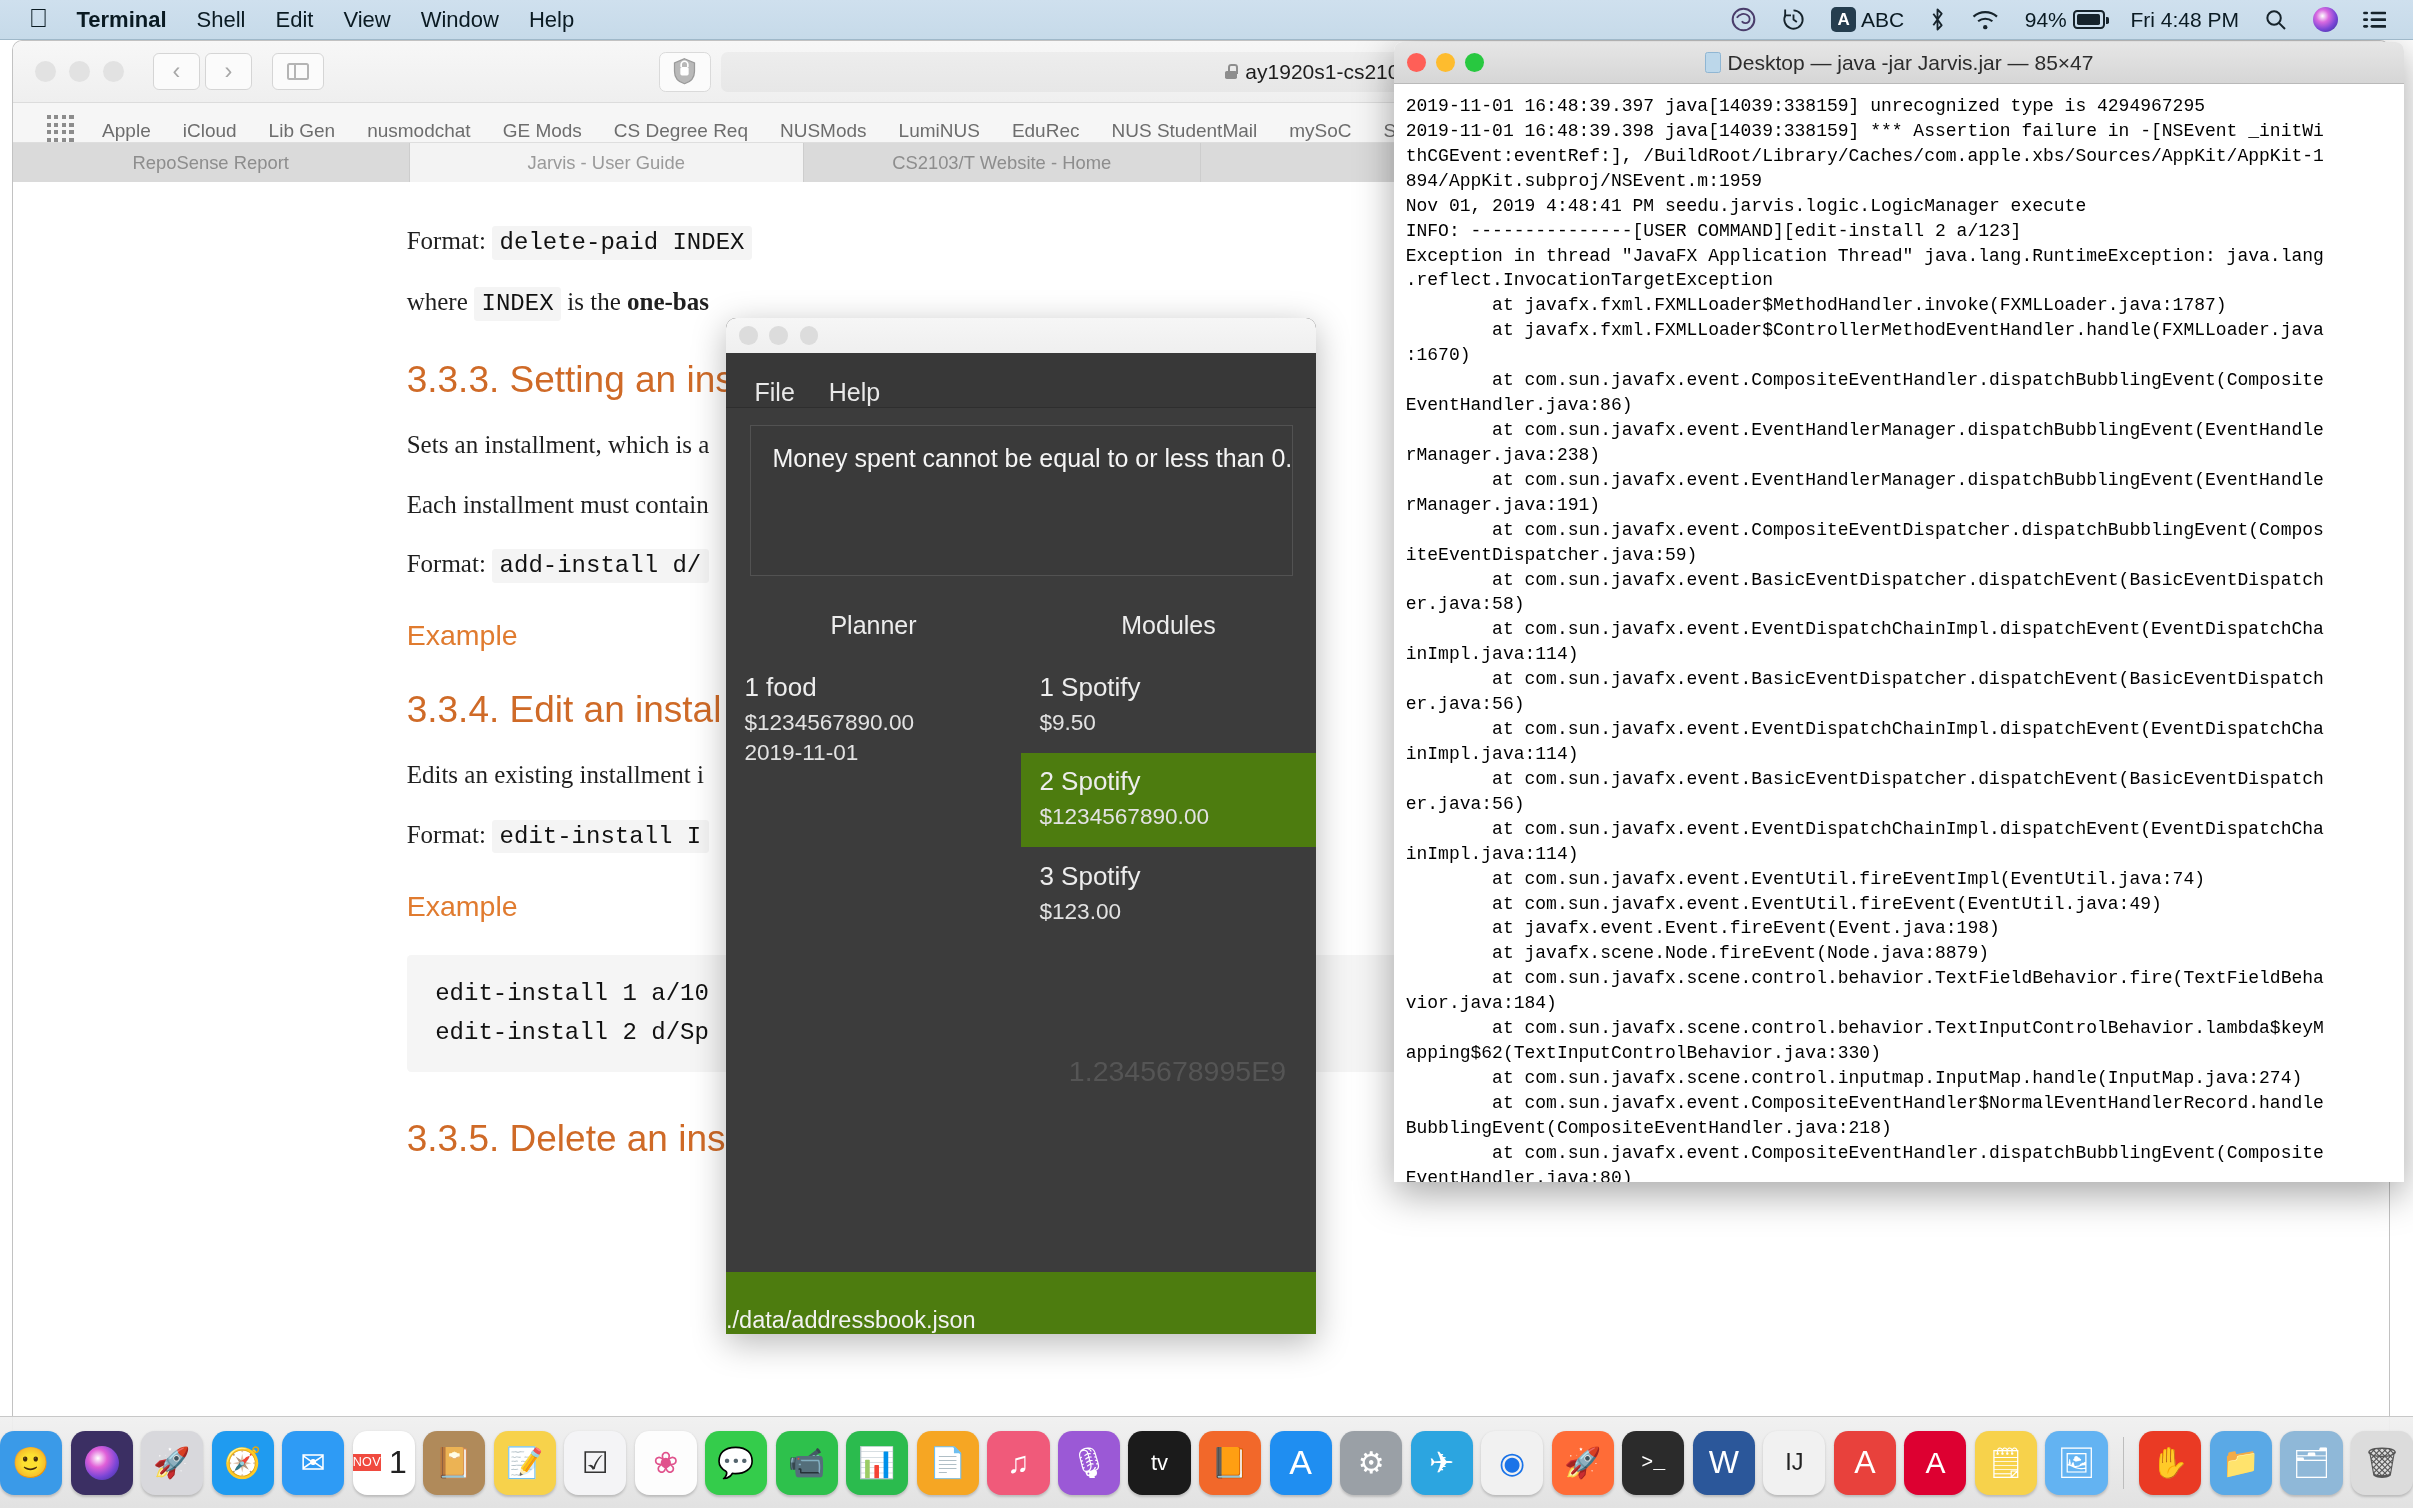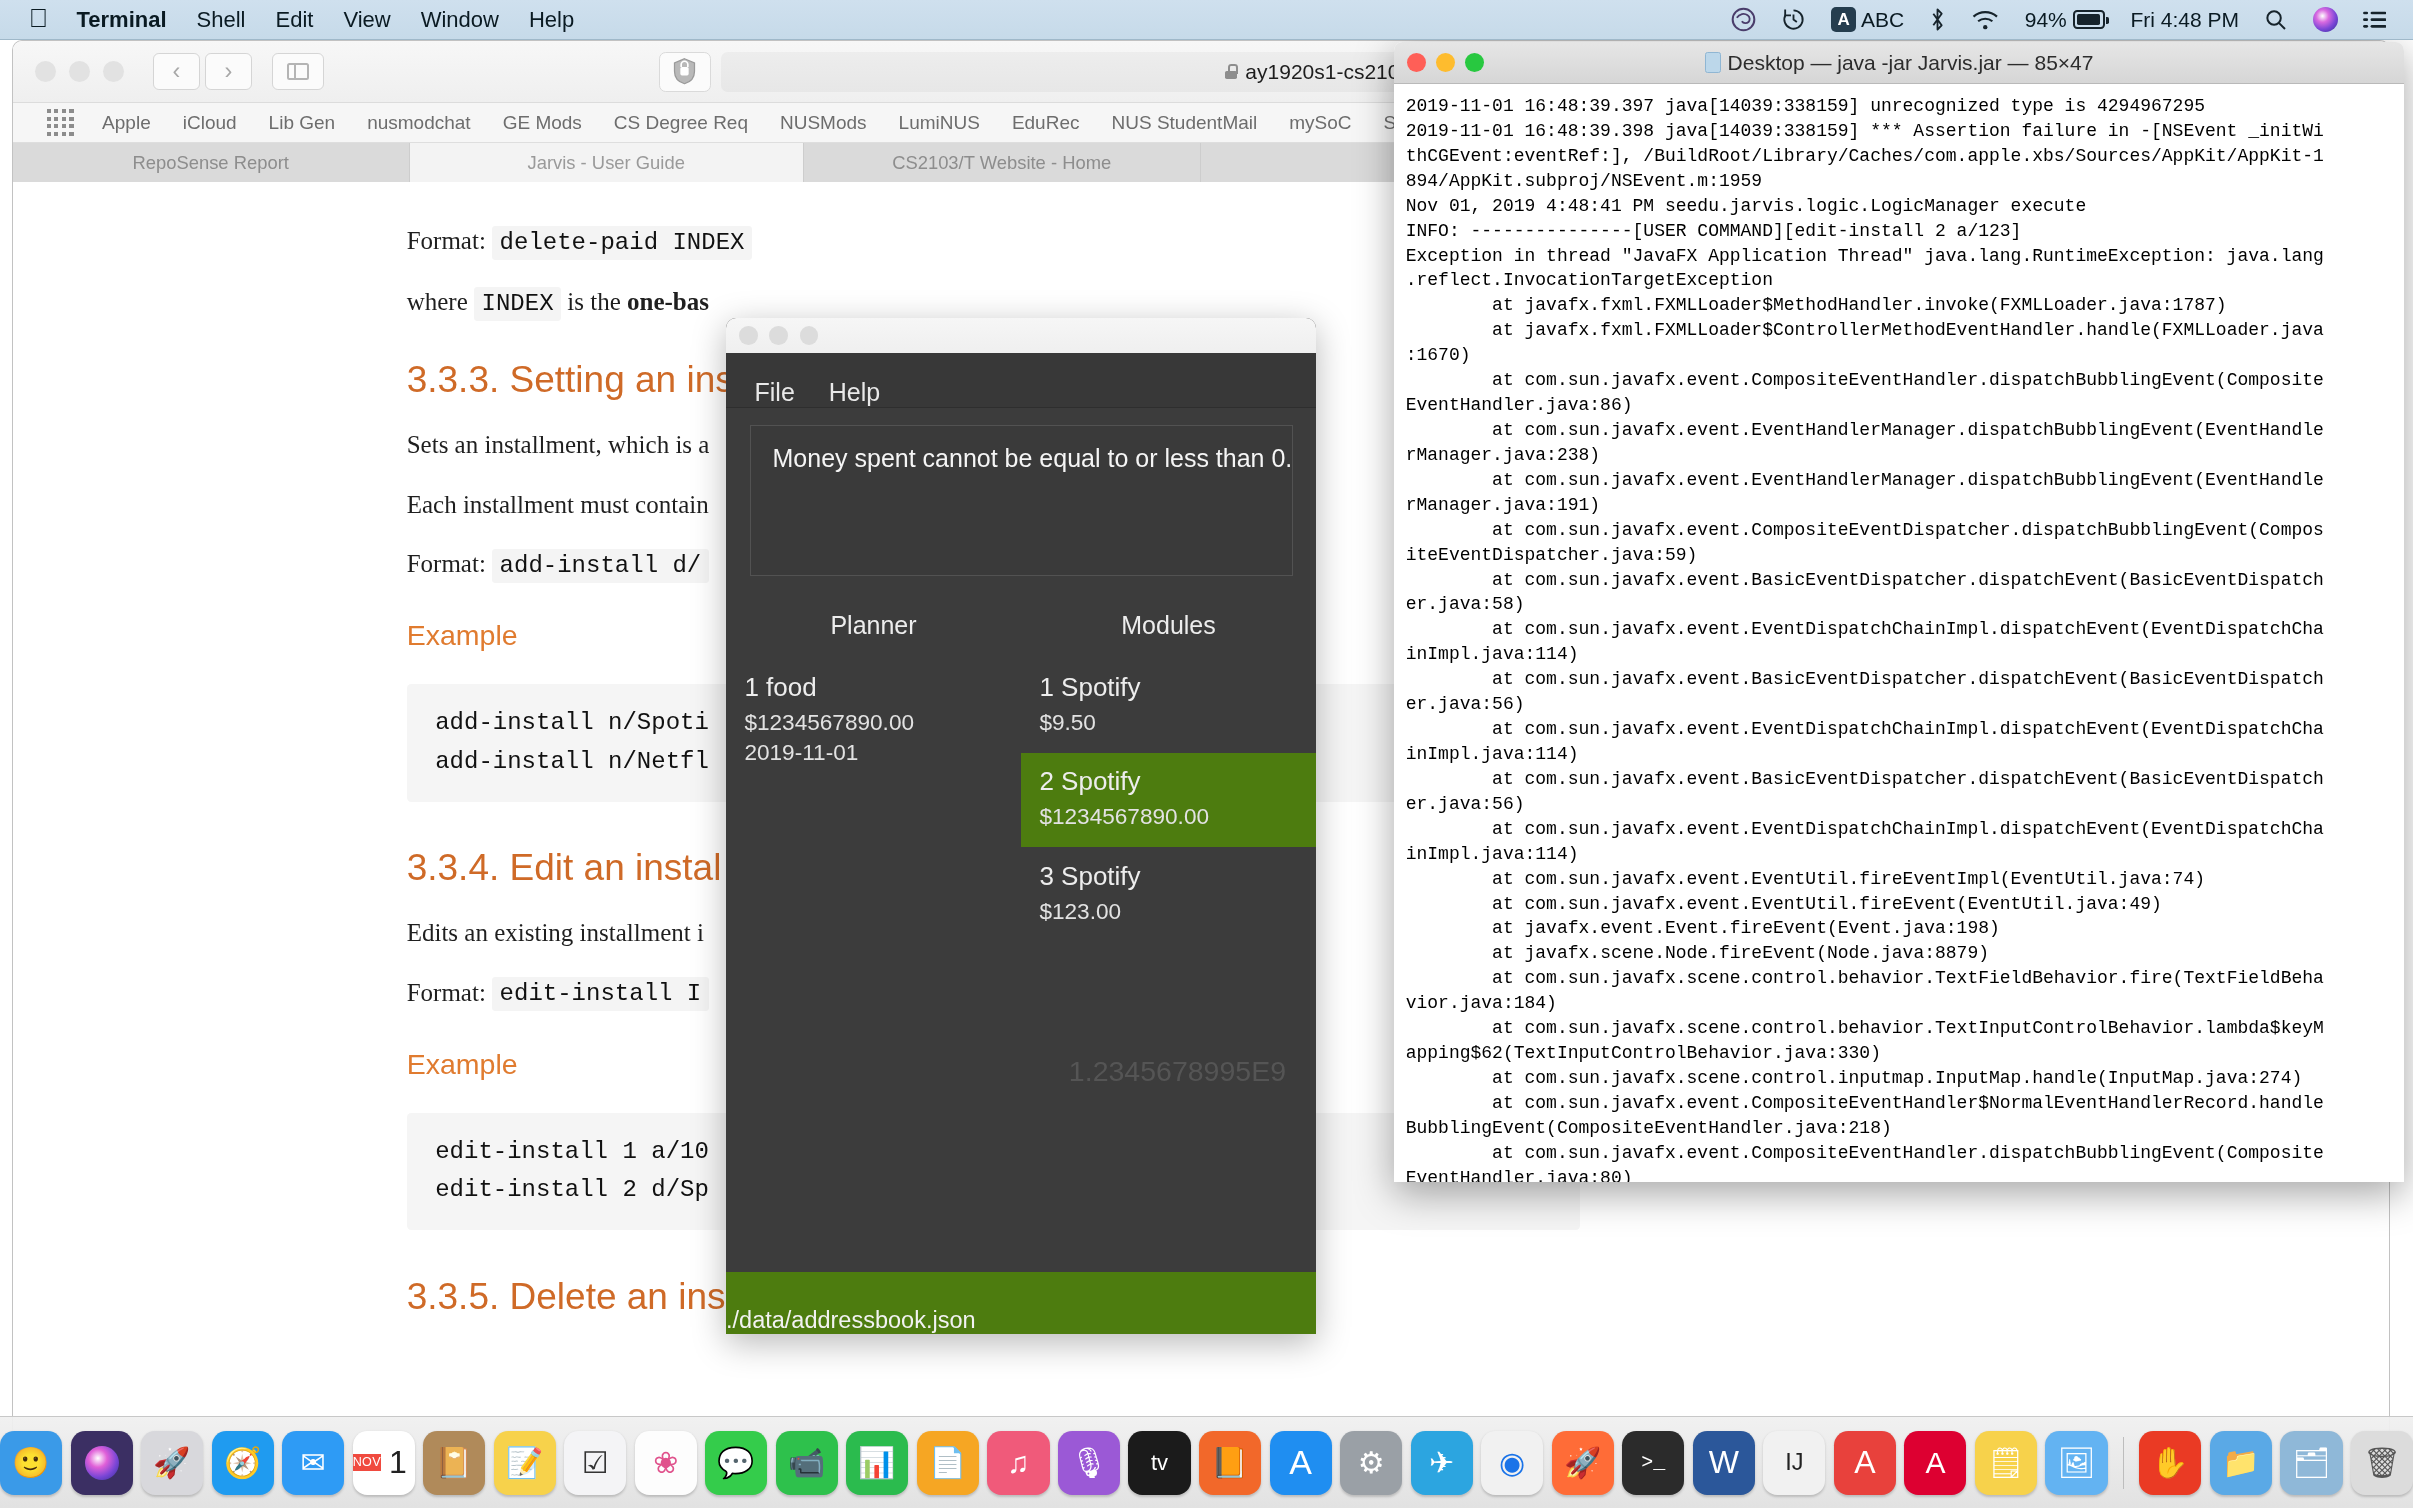--- a/index.html
+++ b/index.html
@@ -74,21 +74,21 @@
     background: linear-gradient(180deg,#ededed,#e7e7e7);
     border-radius: 6.7px; display:flex;align-items:center;justify-content:center;gap:8.4px;
     color:#1d1d1d; font-size:21px;
   }
   .lockic{width:11.7px;height:15px;position:relative;display:inline-block;}
   .lockic:before{content:"";position:absolute;left:0;bottom:0;width:11.7px;height:8.4px;background:#8d8d8d;border-radius:1.7px;}
   .lockic:after{content:"";position:absolute;left:2.5px;top:0;width:6.7px;height:7.5px;border:2.1px solid #8d8d8d;border-bottom:none;border-radius:3.4px 3.4px 0 0;}
 
   .br-bookmarks{
     height: 40px; background:#f6f6f6; border-bottom:0.8px solid #dedede;
-    display:flex; align-items:center; font-size:19px; color:#6d6d6d;
+    display:flex; align-items:flex-end; font-size:19px; color:#6d6d6d;
   }
   .bm-grid{ margin-left:34px; margin-right:28.5px; display:grid;grid-template-columns:repeat(4,4.2px);grid-template-rows:repeat(4,4.2px);gap:3.4px;}
   .bm-grid i{display:block;width:4.2px;height:4.2px;background:#8c8c8c;}
   .bm{margin-right:32px; white-space:nowrap;}
 
   .br-tabs{ height:39px; background:#dadada; display:flex; align-items:stretch; }
   .tab{
     flex: 0 0 auto; display:flex;align-items:center;justify-content:center;
     font-size:18.4px;color:#8d8d8d; border-right:0.8px solid #cdcdcd; background:#dadada;
     padding:0 17px; white-space:nowrap; overflow:hidden;
@@ -356,21 +356,20 @@
       <h3>3.3.3. Setting an ins</h3>
       <div class="para">Sets an installment, which is a</div>
       <div class="para">Each installment must contain</div>
 
       <div class="para">
         <span>Format:</span>
         <span class="code-inline">add-install d/</span>
       </div>
 
       <div class="exlabel">Example</div>
-      <div class="code-block"><span>add-install n/Spoti</span><br><span>add-install n/Netfl</span></div>
 
       <h3>3.3.4. Edit an instal</h3>
       <div class="para">Edits an existing installment i</div>
       <div class="para">
         <span>Format:</span>
         <span class="code-inline">edit-install I</span>
       </div>
 
       <div class="exlabel">Example</div>
       <div class="code-block"><span>edit-install 1 a/10</span><br><span>edit-install 2 d/Sp</span></div>

